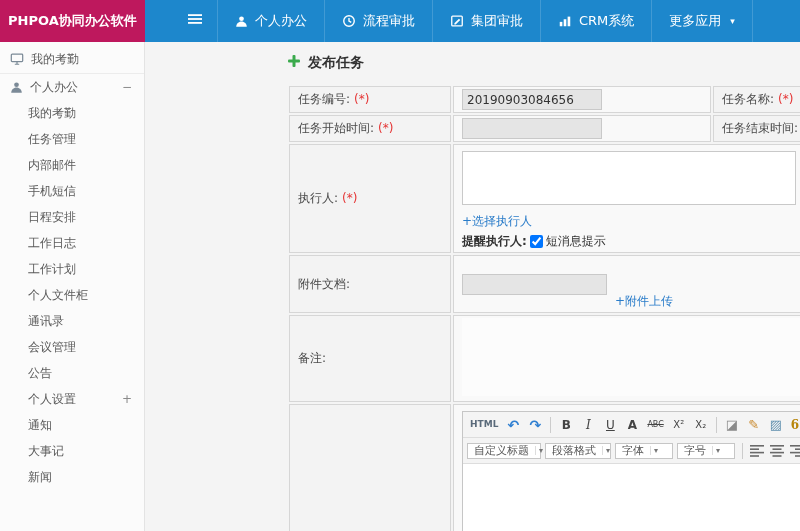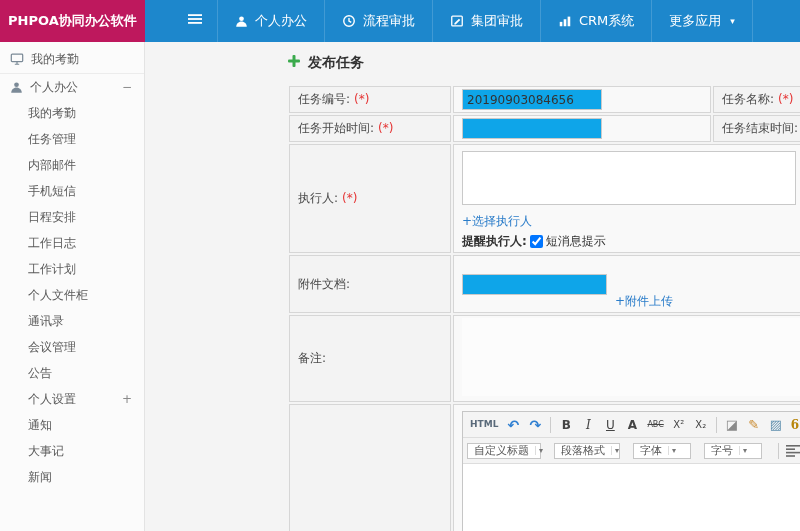--- a/index.html
+++ b/index.html
@@ -39,21 +39,21 @@
                 font-weight:bold; color:#333; height:20px; }
 
   
   table.form { border-collapse:separate; border-spacing:2px; table-layout:fixed;
                width:870px; margin-top:10px; }
   table.form td { border:1px solid #d6d6d6; font-size:12px; color:#4a4a4a; padding:2px 8px; }
   td.lbl { background:#f3f3f3; }
   td.val { background:#f9f9f9; }
   td.top { vertical-align:top; }
   .req { color:#e53535; font-style:normal; margin-left:4px; }
-  .txt-input { height:21px; width:140px; border:1px solid #c9c9c9; background:#0ea5e9;
+  .txt-input { height:21px; width:140px; border:1px solid #c9c9c9; background:#e5e5e5;
                font-size:12px; padding:0 4px; color:#333; font-family:inherit; }
   .exec-area { width:334px; height:54px; border:1px solid #c9c9c9; background:#fff;
                resize:none; margin-top:4px; font-family:inherit; }
   .blue-link { color:#2a7cc9; font-size:12px; text-decoration:none; cursor:pointer;margin-top:35px; }
   .exec-link { margin-top:5px; }
   .remind { margin-top:3px; display:flex; align-items:center; gap:3px; color:#333; }
   .remind b { font-size:12px; }
   .attach-line { display:flex; align-items:center; gap:8px; }
   .remark-area { width:100%; height:78px; border:none; background:#fcfcfc; resize:none;
                  outline:none; font-family:inherit; }
@@ -73,21 +73,21 @@
   .btn.fontbtn { font-weight:bold; }
   .btn.strike { font-size:8px; text-decoration:line-through; }
   .btn.supsub { font-size:10px; }
   .btn.eraser { color:#8a8a8a; font-size:13px; }
   .btn.brush { color:#c98a2f; font-size:13px; }
   .btn.fill { color:#5f8fae; font-size:13px; }
   .btn.quote { color:#b8860b; font-weight:bold; font-family:"DejaVu Serif",serif; }
   .sep { width:1px; height:16px; background:#ccc; margin:0 3px; }
   .ed-select { background:#fff; border:1px solid #c6c6c6; height:16px; display:inline-flex;
                align-items:center; font-size:11px; color:#555; padding:0 3px 0 6px; gap:6px;
-               cursor:pointer; margin-right:11px; white-space:nowrap; }
+               cursor:pointer; margin-right:2px; white-space:nowrap; }
   .sel-caret { border-left:1px solid #ddd; padding-left:3px; font-size:8px; color:#777; }
   .align-btn { width:18px; height:18px; display:inline-flex; align-items:center;
                justify-content:center; cursor:pointer; border:1px solid transparent; border-radius:2px; }
   .ed-body { height:260px; background:#fff; }
 </style>
 </head>
 <body>
 
 <div class="header">
   <div class="logo">

